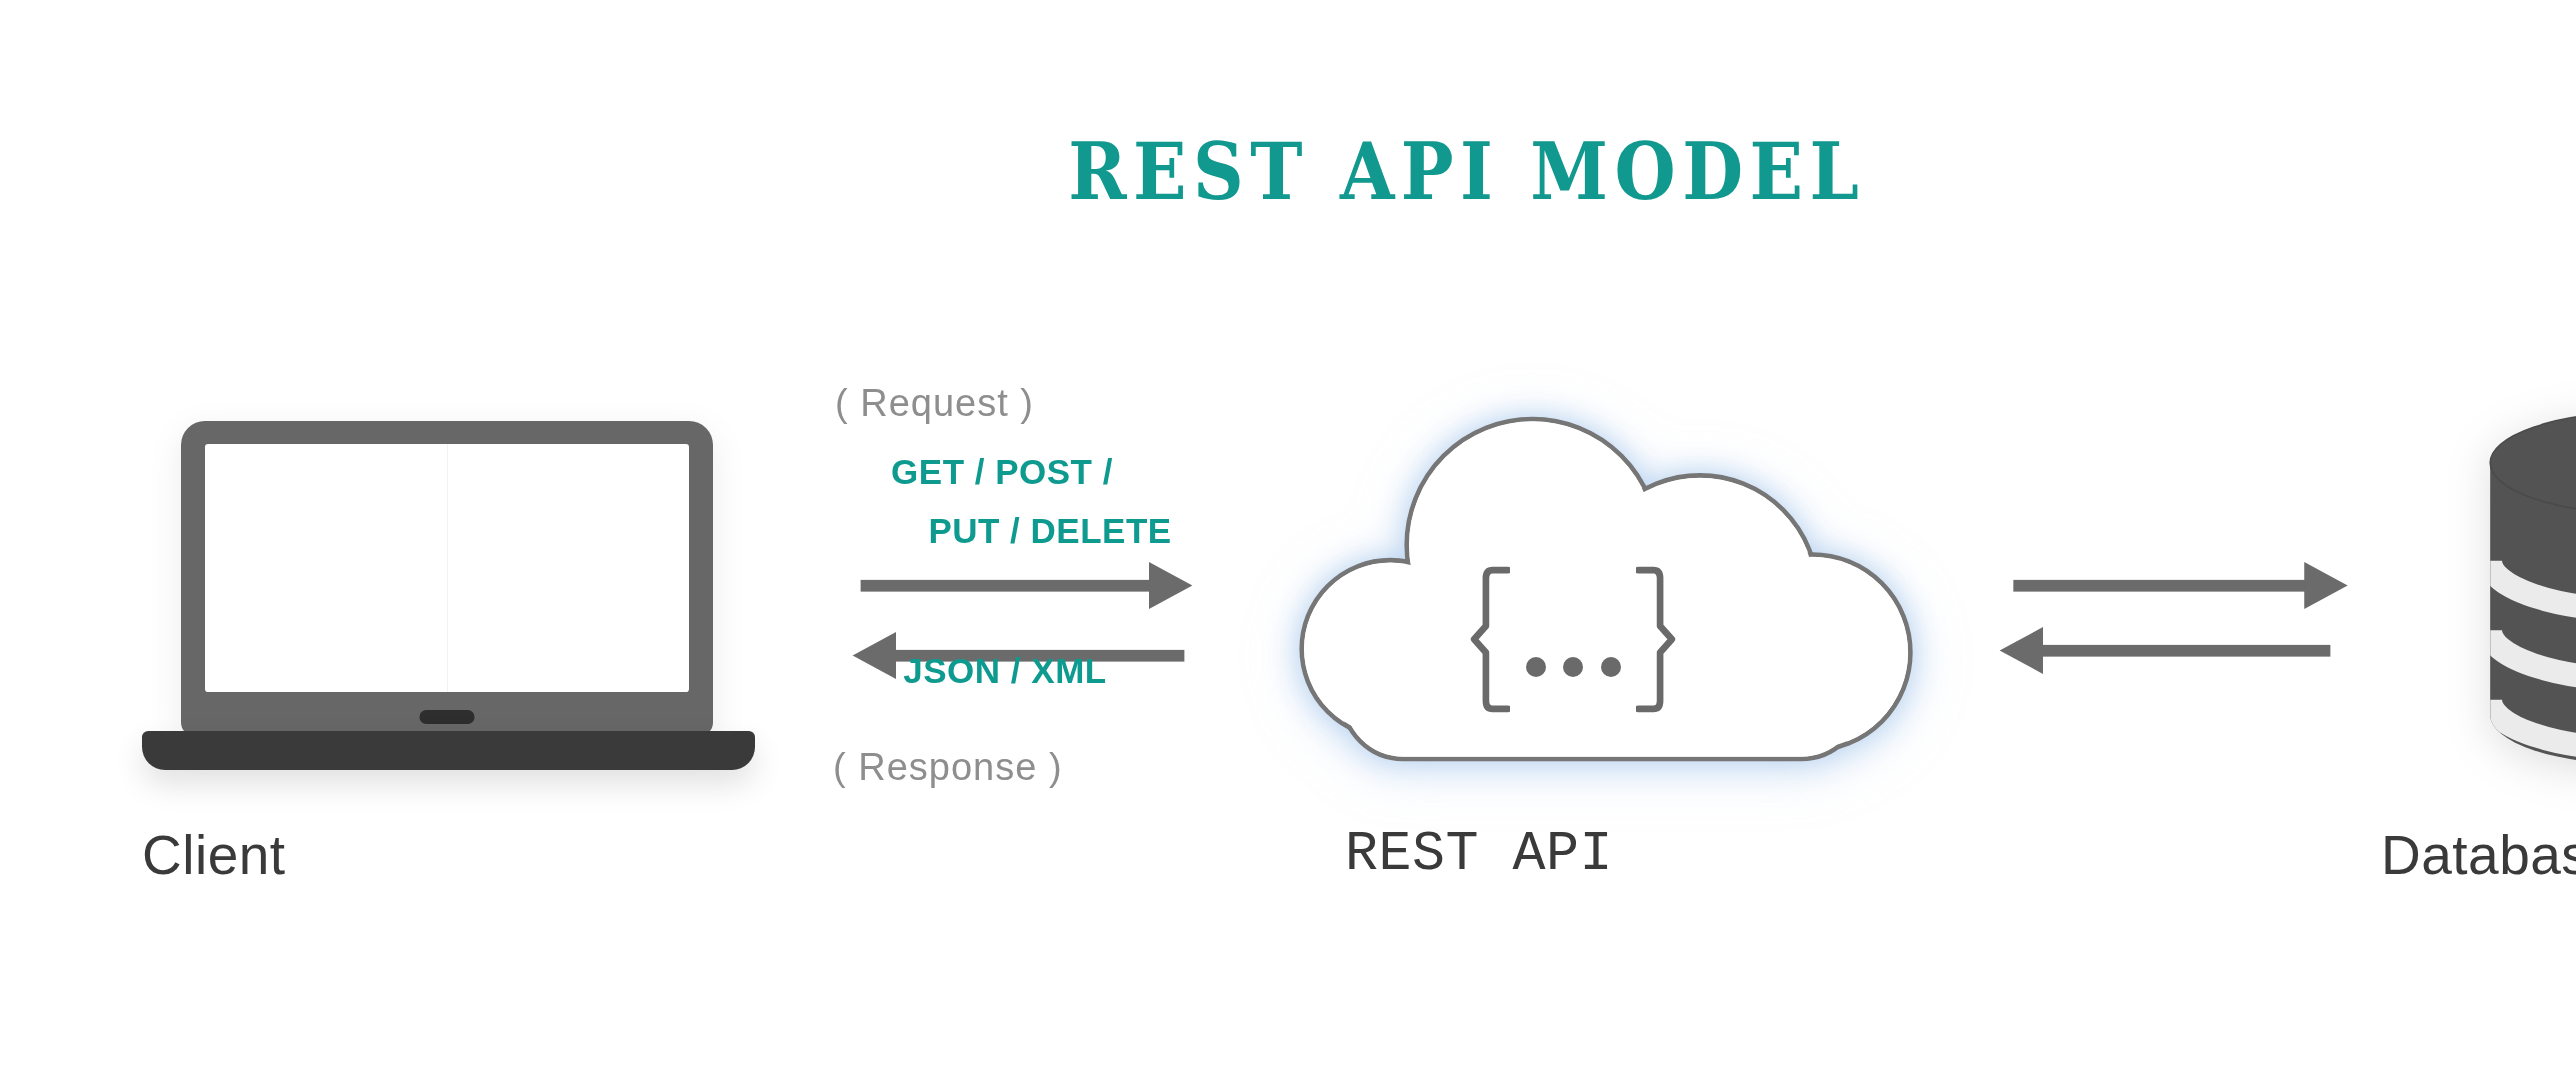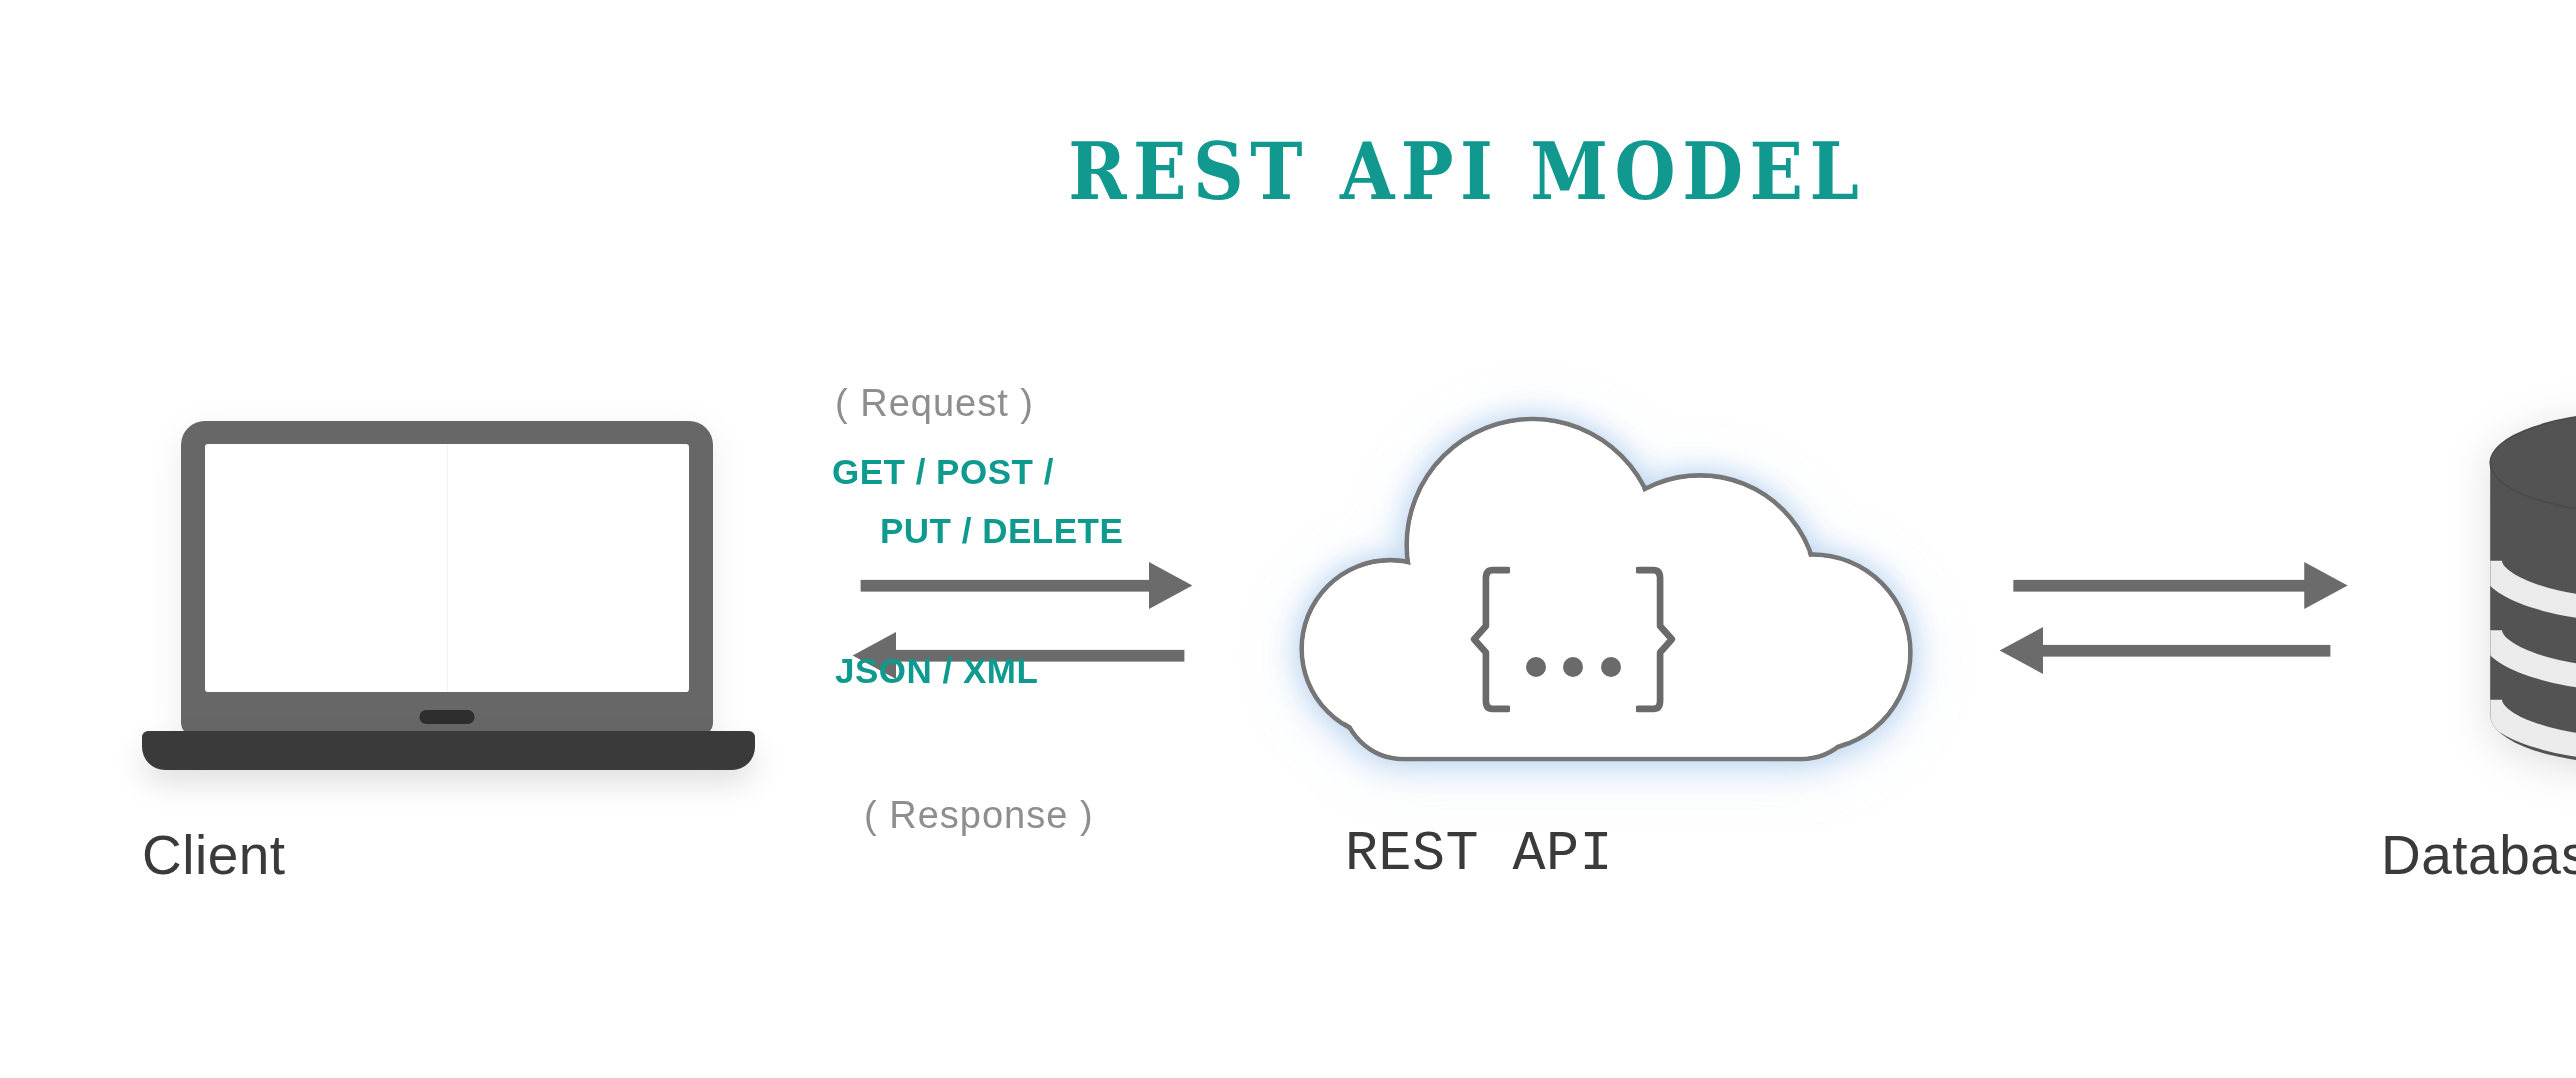--- a/index.html
+++ b/index.html
@@ -44,21 +44,21 @@
     background:#3A3A3A; border-radius:6.2px 6.2px 23px 23px;
     box-shadow:0 14.4px 31px rgba(0,0,0,0.12);
   }
 
   
   .flow-annotation {
     position:absolute; width:340px; text-align:left;
     font-size:38px; color:#8E8E8E; letter-spacing:1px; white-space:nowrap;
   }
   .flow-methods {
-    position:absolute; width:340px; text-align:left;
+    position:absolute; width:340px; text-align:center;
     font-size:35px; font-weight:700; color:#0F9A90; letter-spacing:0.5px; white-space:nowrap;
   }
   .arrow { position:absolute; }
   .arrow svg { display:block; }
 
   
   .cloud-svg {
     position:absolute; left:1288px; top:408px; width:629px; height:361px;
     filter: drop-shadow(0 0 13.4px rgba(186,212,240,0.95)) drop-shadow(0 7.2px 20.6px rgba(186,212,240,0.55));
   }
@@ -105,21 +105,21 @@
   </div>
 
   <div class="arrow" style="left:851px; top:631px;">
     <svg width="335" height="49" viewBox="0 0 650 96" style="transform:scaleX(-1);">
       <rect x="0" y="37" width="568" height="23" fill="#6B6B6B"></rect>
       <polygon points="565,2 650,48 565,94" fill="#6B6B6B"></polygon>
     </svg>
   </div>
 
   <div class="flow-methods" style="left:835px; top:651px;">JSON / XML</div>
-  <div class="flow-annotation" style="left:864px; top:746px;margin-top:48px;">( Response )</div>
+  <div class="flow-annotation" style="left:833px; top:746px;">( Response )</div>
 
   <svg class="cloud-svg" viewBox="-12 -12 1240 696">
     <g fill="#ffffff" stroke="#767676" stroke-width="9">
       <circle cx="190" cy="455" r="175"></circle>
       <circle cx="470" cy="250" r="248"></circle>
       <circle cx="800" cy="345" r="232"></circle>
       <circle cx="1022" cy="462" r="193"></circle>
       <rect x="95" y="330" width="1025" height="342" rx="120"></rect>
     </g>
     <g fill="#ffffff" stroke="none">

